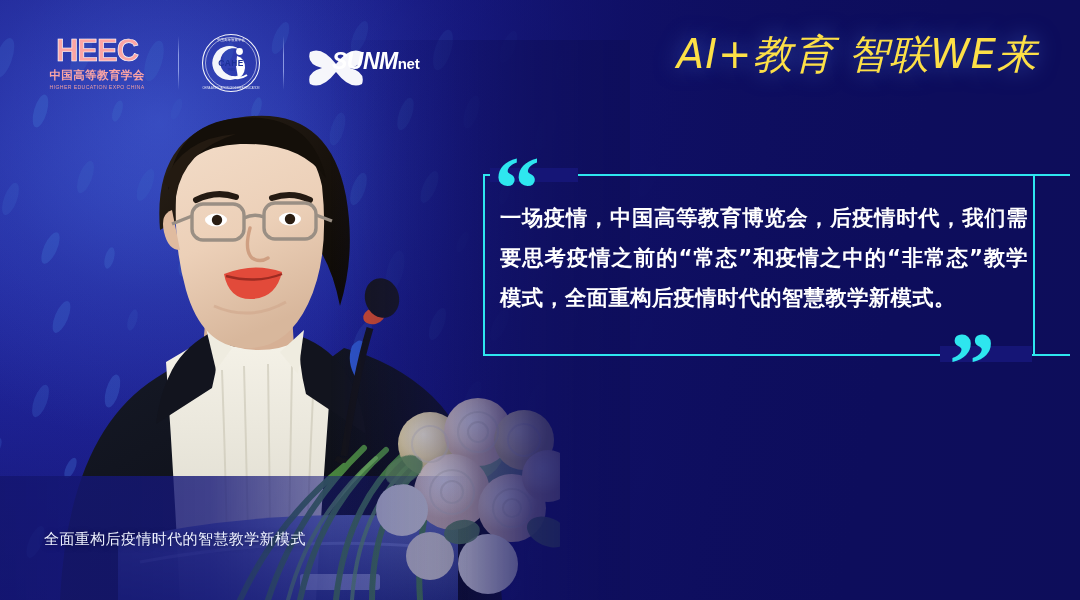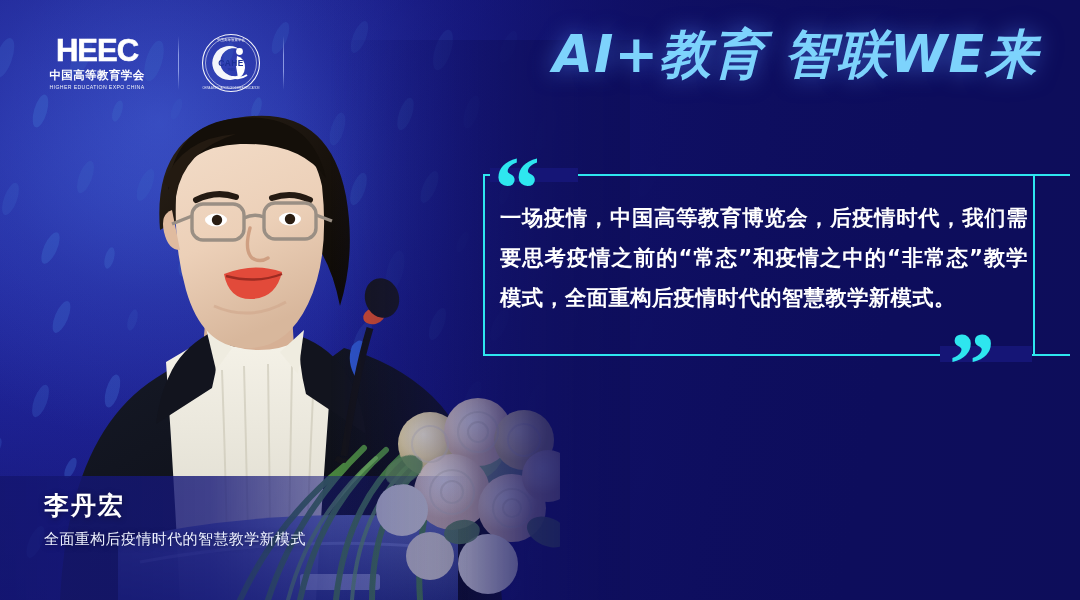--- a/index.html
+++ b/index.html
@@ -68,21 +68,21 @@
   .logos{
     position:absolute;left:38px;top:30px;
     display:flex;align-items:center;height:66px;
   }
   .logo-sep{
     width:1px;height:54px;margin:0 22px;
     background:linear-gradient(180deg, rgba(190,205,255,0) 0%, rgba(190,205,255,.65) 35%, rgba(190,205,255,.65) 65%, rgba(190,205,255,0) 100%);
   }
 
   
-  .heec{width:118px;text-align:center;color:#ffffff;}
+  .heec{width:118px;text-align:center;color:#fca5a5;}
   .heec-mark{
     font-weight:bold;font-size:31px;line-height:30px;
     letter-spacing:-1px;
     font-family:"Liberation Sans",sans-serif;
     -webkit-text-stroke:0.6px #fff;
   }
   .heec-cn{
     font-size:11.5px;font-weight:bold;line-height:14px;
     letter-spacing:.4px;margin-top:2px;
     font-family:"DejaVu Sans",sans-serif;
@@ -107,23 +107,23 @@
     font-size:23px;line-height:23px;letter-spacing:-.5px;
     font-family:"Liberation Sans",sans-serif;
   }
   .sunm-word .net{font-size:15px;font-style:normal;font-weight:bold;letter-spacing:-.3px;}
 
   
   .headline{
     position:absolute;right:42px;top:30px;text-align:right;
   }
   .headline-main{
-    color:#7dd3fc;
-    font-weight:bold;font-style:italic;
-    font-size:52px;line-height:48px;
+    color:#fde047;
+    font-weight:normal;font-style:italic;
+    font-size:40px;line-height:48px;
     letter-spacing:1px;
     white-space:nowrap;
     font-family:"DejaVu Sans",sans-serif;
     text-shadow:0 0 22px rgba(90,140,255,.55);
   }
   .headline-sub{
     margin-top:5px;
     color:#2fd8f2;
     font-weight:bold;font-style:italic;
     font-size:17.5px;line-height:22px;
@@ -480,20 +480,28 @@
             <text x="30" y="7.6" text-anchor="middle">中国高等教育学会</text>
           </g>
           <g fill="#ffffff" font-family="Liberation Sans, sans-serif" font-size="2.6" opacity=".9">
             <text x="30" y="55.5" text-anchor="middle">CHINA ASSOCIATION OF HIGHER EDUCATION</text>
           </g>
         </svg>
       </div>
 
       <div class="logo-sep"></div>
 
+      <div class="sunm">
+        <svg width="60" height="44" viewBox="0 0 60 44" xmlns="http://www.w3.org/2000/svg">
+          <g fill="#ffffff">
+            <path d="M30 22 q-14 -18 -26 -12 q-4 12 12 16 q-16 4 -12 16 q12 6 26 -12 q14 18 26 12 q4 -12 -12 -16 q16 -4 12 -16 q-12 -6 -26 12 z" opacity=".96"></path>
+          </g>
+        </svg>
+        <div class="sunm-word"><span>SUNM</span><span class="net">net</span></div>
+      </div>
 
     </div>
 
     <div class="headline">
       <div class="headline-main">AI+教育 智联WE来</div>
     </div>
   </div>
 
   <div class="quote">
     <div class="q-line q-top"></div>
@@ -502,17 +510,16 @@
     <div class="q-line q-right"></div>
     <div class="q-mask q-mask-tl"></div>
     <div class="q-mask q-mask-br"></div>
 
     <div class="q-open">“</div>
     <div class="q-text">一场疫情，中国高等教育博览会，后疫情时代，我们需要思考疫情之前的“常态”和疫情之中的“非常态”教学模式，全面重构后疫情时代的智慧教学新模式。</div>
     <div class="q-close">”</div>
   </div>
 
   <div class="nameplate">
-    <div class="name">李丹宏</div>
     <div class="role">全面重构后疫情时代的智慧教学新模式</div>
   </div>
 
 </div>
 
 </body></html>

